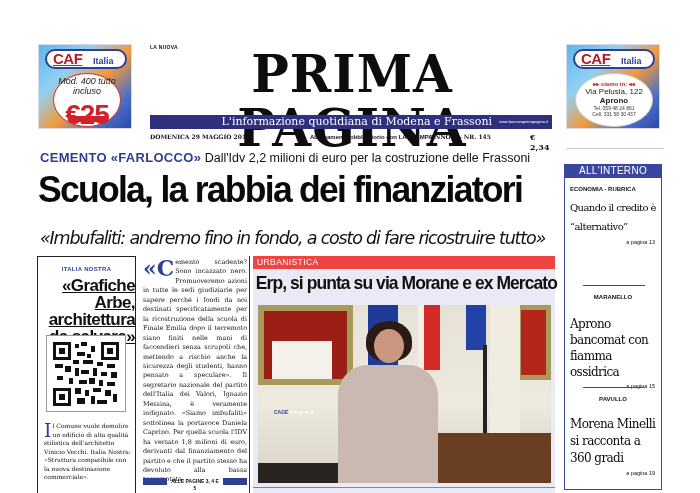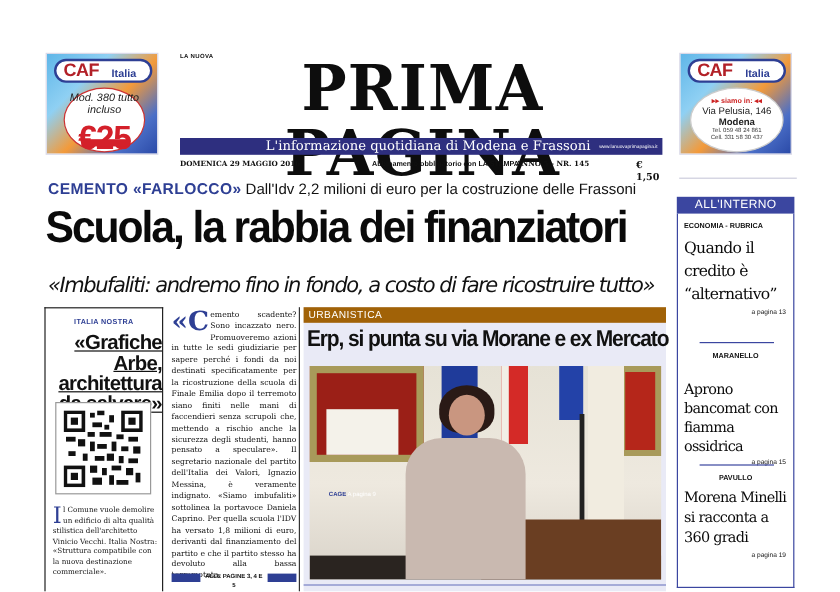--- a/index.html
+++ b/index.html
@@ -6,21 +6,21 @@
   html, body { width: 700px; height: 493px; overflow: hidden; background: #ffffff; }
   body { position: relative; font-family: "Liberation Sans", sans-serif; color: #111; }
 
   .ad { position: absolute; overflow: hidden; border: 1px solid #d9d9e8;
         background: linear-gradient(135deg, #5fb6e8 0%, #8fd0f3 30%, #f39a3a 55%, #4b6fc7 80%, #2b4aa8 100%); }
   .ad-left { left: 38px; top: 44px; width: 94px; height: 85px; }
   .ad-right { left: 566px; top: 44px; width: 94px; height: 85px; }
   .caf-logo { position: absolute; left: 6px; top: 4px; width: 82px; height: 20px; border-radius: 10px;
               background: #ffffff; border: 2px solid #2e3f94; }
   .caf-logo .caf { position: absolute; left: 6px; top: 0px; font-family: "Liberation Sans", sans-serif;
-                   font-weight: bold; font-size: 15px; color: #b22027; letter-spacing: -0.5px; line-height: 16px; }
+                   font-weight: bold; font-size: 15px; color: #b22027; letter-spacing: -0.5px; line-height: 16px; text-decoration: underline; }
   .caf-logo .italia { position: absolute; left: 46px; top: 5px; font-size: 9px; font-weight: bold; color: #2e3f94; }
   .ad-circle { position: absolute; left: 14px; top: 28px; width: 68px; height: 54px; border-radius: 50%;
                background: #ffffff; border: 1px solid #c33; text-align: center; }
   .ad-left .c730 { position: absolute; top: 2px; left: 0; width: 100%; font-size: 9px; font-style: italic; color: #222; }
   .ad-left .price { position: absolute; top: 26px; left: 0; width: 100%; font-size: 28px; font-weight: bold; color: #d4202a;
                     line-height: 30px; letter-spacing: -1px; }
   .ad-left .strip { position: absolute; left: 14px; bottom: 4px; width: 40px; height: 6px; background: #d4202a; }
   .ad-right .ad-circle { left: 8px; width: 78px; border-color: #ccc; }
   .ad-right .siamo { font-size: 6px; color: #c22; font-weight: bold; margin-top: 6px; }
   .ad-right .via { font-size: 8px; color: #222; line-height: 9px; }
@@ -64,21 +64,21 @@
   .col-mid { position: absolute; left: 143px; top: 258px; width: 104px; font-family: "DejaVu Serif", serif; font-size: 6.4px;
              line-height: 9.45px; color: #111; text-align: justify; }
   .col-mid .drop { float: left; font-size: 22px; line-height: 20px; color: #2e3f94; margin-right: 1px; font-weight: bold; }
   .alle { position: absolute; left: 143px; top: 478px; width: 104px; height: 7px; }
   .alle .bar { position: absolute; top: 0; width: 24px; height: 7px; background: #2e3f94; }
   .alle .bar.l { left: 0; } .alle .bar.r { right: 0; }
   .alle .txt { position: absolute; left: 27px; top: 0; width: 50px; text-align: center; font-size: 5px; line-height: 7px; font-weight: bold; }
   .vline { position: absolute; left: 249px; top: 256px; width: 1px; height: 237px; background: #333; }
 
   .urb { position: absolute; left: 253px; top: 256px; width: 302px; height: 237px; background: #e9eaf6; }
-  .urb .label { height: 13px; background: #a16207; color: #fff; font-size: 8.5px; line-height: 13px; padding-left: 4px; letter-spacing: 0.4px; }
+  .urb .label { height: 13px; background: #ef4444; color: #fff; font-size: 8.5px; line-height: 13px; padding-left: 4px; letter-spacing: 0.4px; }
   .urb .utitle { padding-left: 3px; font-weight: bold; font-size: 19px; line-height: 28px; letter-spacing: -1px; white-space: nowrap;
                  transform: scaleX(0.92); transform-origin: left; }
   .photo { position: absolute; left: 5px; top: 49px; width: 293px; height: 178px; overflow: hidden;
            background: linear-gradient(180deg, #e6e2d6 0%, #eee9df 55%, #d8d2c8 100%); }
   .photo .win1 { position: absolute; left: 0; top: 0; width: 95px; height: 80px; background: #9b1f17; border: 6px solid #a89a5a; }
   .photo .win1 .pane { position: absolute; left: 8px; top: 30px; width: 60px; height: 38px; background: #f4f2ea; }
   .photo .win2 { position: absolute; right: 0; top: 0; width: 35px; height: 75px; background: #b5261a; border: 5px solid #a89a5a; }
   .photo .flag-eu { position: absolute; left: 110px; top: 0; width: 30px; height: 60px; background: #1f3b9a; }
   .photo .flag-it { position: absolute; left: 160px; top: 0; width: 22px; height: 65px; background: #d42a27; border-left: 6px solid #f2efe6; }
   .photo .flag-b { position: absolute; left: 208px; top: 0; width: 20px; height: 45px; background: #2342a8; }
@@ -107,53 +107,53 @@
 </style>
 </head>
 <body>
 
 <div class="ad ad-left">
   <div class="caf-logo">
     <span class="caf">CAF</span>
     <span class="italia">Italia</span>
   </div>
   <div class="ad-circle">
-    <div class="c730">Mod. 380 tutto incluso</div>
+    <div class="c730">Mod. 400 tutto incluso</div>
     <div class="price">€25</div>
     <div class="strip"></div>
   </div>
 </div>
 
 <div class="ad ad-right">
   <div class="caf-logo">
     <span class="caf">CAF</span>
     <span class="italia">Italia</span>
   </div>
   <div class="ad-circle">
     <div class="siamo">▸▸ siamo in: ◂◂</div>
-    <div class="via">Via Pelusia, 146</div>
-    <div class="city">Modena</div>
+    <div class="via">Via Pelusia, 122</div>
+    <div class="city">Aprono</div>
     <div class="tel">Tel. 059 48 24 861</div>
     <div class="tel">Cell. 331 58 30 437</div>
   </div>
 </div>
 
 <div class="masthead">
   <div class="la-nuova">LA NUOVA</div>
   <div class="title">PRIMA PAGINA</div>
 </div>
 <div class="tagbar">
   <span class="tag">L'informazione quotidiana di Modena e Frassoni</span>
   <span class="site">www.lanuovaprimapagina.it</span>
 </div>
 <div class="dateline">
   <span class="date">DOMENICA 29 MAGGIO 2016</span>
   <span class="abb">Abbinamento obbligatorio con LA STAMPA</span>
   <span class="anno">ANNO 5 - NR. 145</span>
-  <span class="prezzo">€ 1,50</span>
+  <span class="prezzo">€ 2,34</span>
 </div>
 
 <div class="kicker">
   <span class="k1">CEMENTO «FARLOCCO»</span>
   <span class="k2">Dall'Idv 2,2 milioni di euro per la costruzione delle Frassoni</span>
 </div>
 <div class="headline">Scuola, la rabbia dei finanziatori</div>
 <div class="subhead">«Imbufaliti: andremo fino in fondo, a costo di fare ricostruire tutto»</div>
 
 <div class="box-left">
@@ -244,30 +244,30 @@
   </div>
   <div class="bottom-line"></div>
 </div>
 
 <div class="top-rule"></div>
 <div class="sidebar">
   <div class="sb-head">ALL'INTERNO</div>
   <div class="sb-box">
     <div class="sb-item" style="top:8px">
       <div class="cat">ECONOMIA - RUBRICA</div>
-      <div class="t" style="margin-top:6px;font-size:13px;line-height:19px">Quando il credito è “alternativo”</div>
+      <div class="t" style="margin-top:6px;font-size:10px;line-height:19px">Quando il credito è “alternativo”</div>
       <div class="pg">a pagina 13</div>
     </div>
     <div class="sb-sep" style="top:107px"></div>
     <div class="sb-item" style="top:116px">
       <div class="cat center">MARANELLO</div>
       <div class="t" style="margin-top:16px;line-height:16px">Aprono bancomat con fiamma ossidrica</div>
       <div class="pg">a pagina 15</div>
     </div>
     <div class="sb-sep" style="top:209px"></div>
     <div class="sb-item" style="top:218px">
       <div class="cat center">PAVULLO</div>
-      <div class="t" style="margin-top:4px;line-height:17px">Morena Minelli si racconta a 360 gradi</div>
+      <div class="t" style="margin-top:14px;line-height:17px">Morena Minelli si racconta a 360 gradi</div>
       <div class="pg">a pagina 19</div>
     </div>
   </div>
   <div class="sb-next"></div>
 </div>
 
 </body></html>

